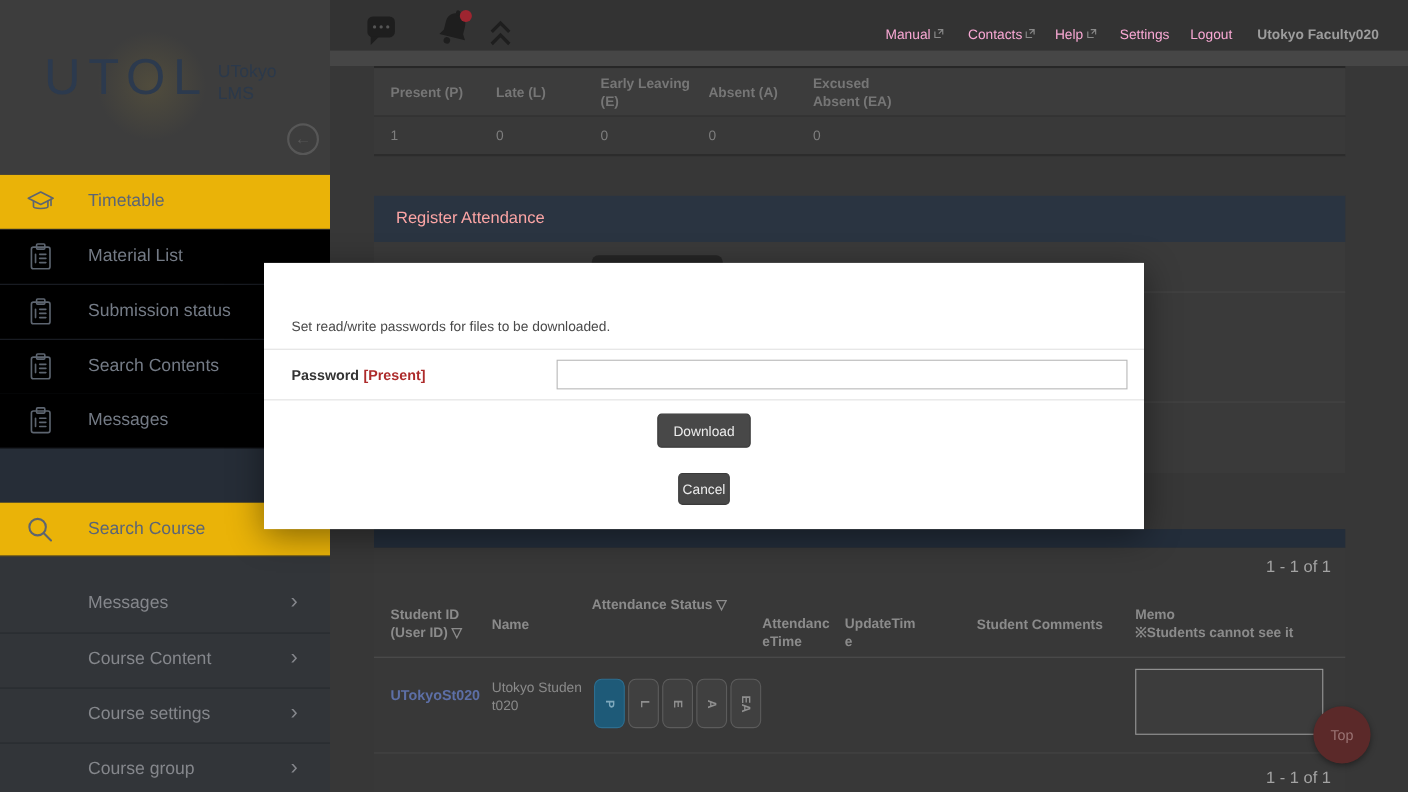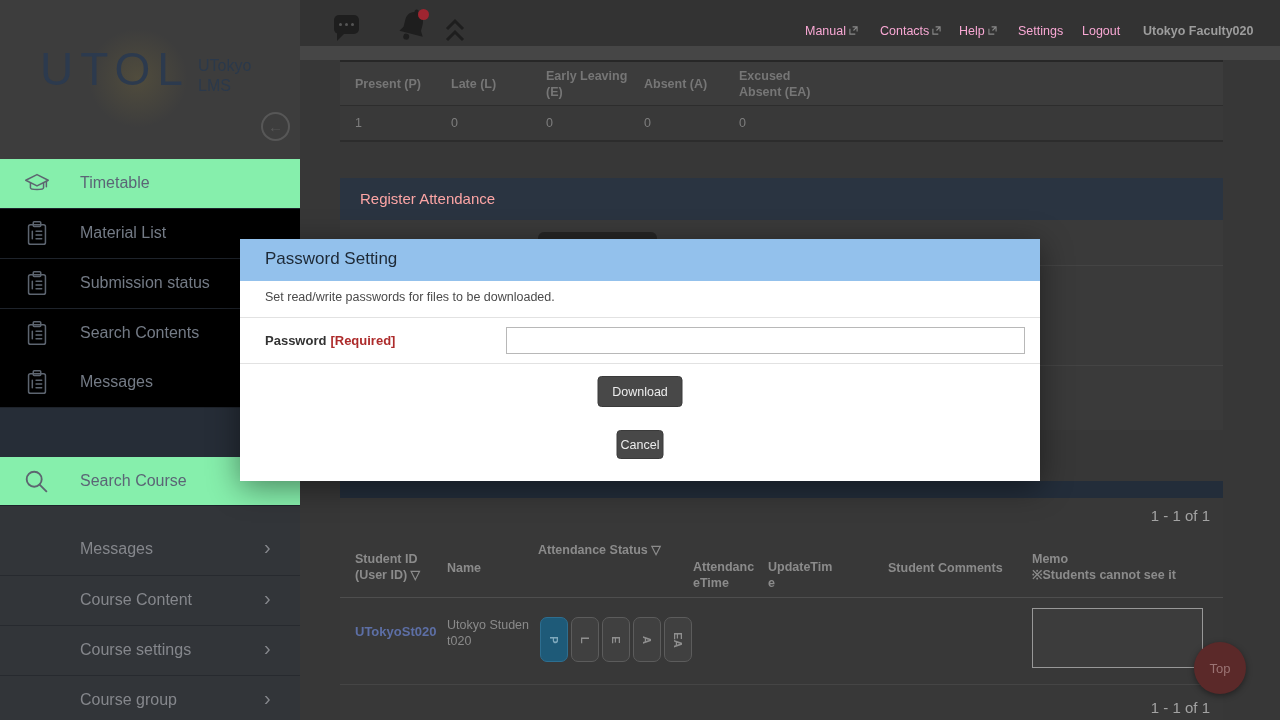--- a/index.html
+++ b/index.html
@@ -12,21 +12,21 @@
   #logo-area { position:absolute; left:0; top:0; width:300px; height:159px; background:#3d3d3d; }
   #logo-glow { position:absolute; left:88px; top:28px; width:100px; height:100px; border-radius:50%;
                background:radial-gradient(circle, rgba(130,115,60,.28), rgba(130,115,60,0) 70%); }
   #logo-main { position:absolute; left:40px; top:42px; font-size:46px; font-weight:100;
                letter-spacing:7px; color:#2c3a4e; }
   #logo-sub { position:absolute; left:198px; top:56px; font-size:16px; line-height:20px; color:#2b394b; }
   #collapse-btn { position:absolute; left:261px; top:112px; width:29px; height:29px; border:2px solid #575757;
                   border-radius:50%; color:#575757; font-size:15px; text-align:center; line-height:25px; }
   .menu-item { position:absolute; left:0; width:300px; height:50px; border-bottom:1px solid #1e232b;
                background:#000000; }
-  .menu-item.hl { background:#86efac; }
+  .menu-item.hl { background:#eab308; }
   .menu-item .mi-icon { position:absolute; left:22px; top:10px; width:30px; height:30px; }
   .menu-item .mi-label { position:absolute; left:80px; top:15px; font-size:16px; color:#747b86; }
   .menu-item.hl .mi-label { color:#5b6576; }
   svg.lineicon { stroke:#5d6570; fill:none; stroke-width:1.6; stroke-linecap:round; stroke-linejoin:round; }
   #submenu { position:absolute; left:0; top:506px; width:300px; height:214px; background:#323539; }
   .sub-item { position:absolute; left:0; width:300px; height:50px; border-top:1px solid #272a2f; }
   .sub-item .si-label { position:absolute; left:80px; top:15px; font-size:16px; color:#85878c; }
   .sub-item .si-chev { position:absolute; left:264px; top:11px; font-size:20px; color:#85878c; }
 
   
@@ -322,27 +322,24 @@
 
     <textarea id="memo-box" value="" style=""></textarea>
     <div id="lrow-border"></div>
 
     <span class="pag" id="pag-bottom">1 - 1 of 1</span>
   </div>
 
   <div id="top-btn">Top</div>
 
   <div id="modal">
-    <div id="modal-header">
-      <span id="modal-title">Password Setting</span>
-    </div>
     <div id="modal-msg">Set read/write passwords for files to be downloaded.</div>
     <div id="modal-div1"></div>
     <span id="pwd-label">
-      <span>Password</span><span id="pwd-required">[Required]</span>
+      <span>Password</span><span id="pwd-required">[Present]</span>
     </span>
     <input id="pwd-input" type="text" value="" style="">
     <div id="modal-div2"></div>
     <button class="mbtn" id="btn-download">Download</button>
     <button class="mbtn" id="btn-cancel">Cancel</button>
   </div>
 
 </div>
 
 </body></html>

